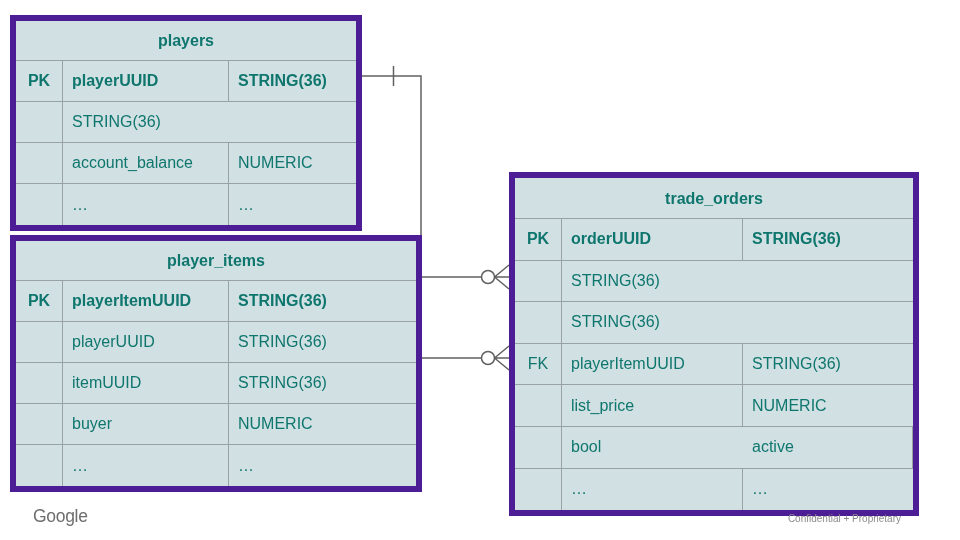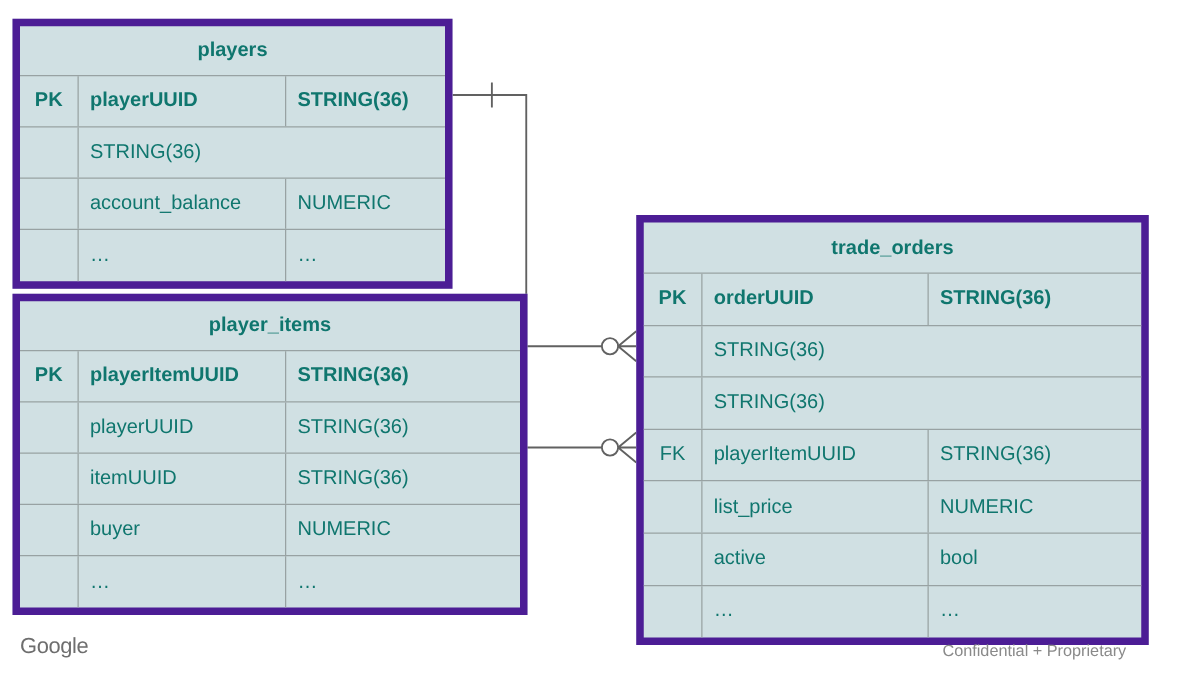--- a/index.html
+++ b/index.html
@@ -54,31 +54,31 @@
   }
   .cell.key { justify-content: center; border-right: 1px solid #98a2a3; }
   .cell.name { padding-left: 9px; border-right: 1px solid #98a2a3; }
   .cell.type { padding-left: 9px; }
   
   #t-trade_orders { font-size: 16px; }
   #t-trade_orders .etitle { height: 41px; line-height: 41px; }
   #t-trade_orders .erow { grid-template-columns: 47px 181px 1fr; height: 41.6px; }
   .google-logo {
     position: absolute;
-    left: 16px;
+    left: 33px;
     top: 506px;
     font-size: 17.5px;
     letter-spacing: -0.3px;
     color: #6e6e6e;
   }
   .confidential-note {
     position: absolute;
     right: 59px;
     top: 513px;
-    font-size: 13px;
+    font-size: 10px;
     color: #8a8a8a;
   }
 </style>
 </head>
 <body>
 
 <div class="slide">
 
   <svg class="connectors" viewBox="0 0 960 540" xmlns="http://www.w3.org/2000/svg">
 
@@ -174,22 +174,22 @@
           <div class="cell name">playerItemUUID</div>
           <div class="cell type">STRING(36)</div>
         </div>
         <div class="erow">
           <div class="cell key"></div>
           <div class="cell name">list_price</div>
           <div class="cell type">NUMERIC</div>
         </div>
         <div class="erow">
           <div class="cell key"></div>
+          <div class="cell type">bool</div>
           <div class="cell name">active</div>
-          <div class="cell type">bool</div>
         </div>
         <div class="erow">
           <div class="cell key"></div>
           <div class="cell name">…</div>
           <div class="cell type">…</div>
         </div>
       </div>
   </div>
 
   <div class="google-logo">Google</div>

